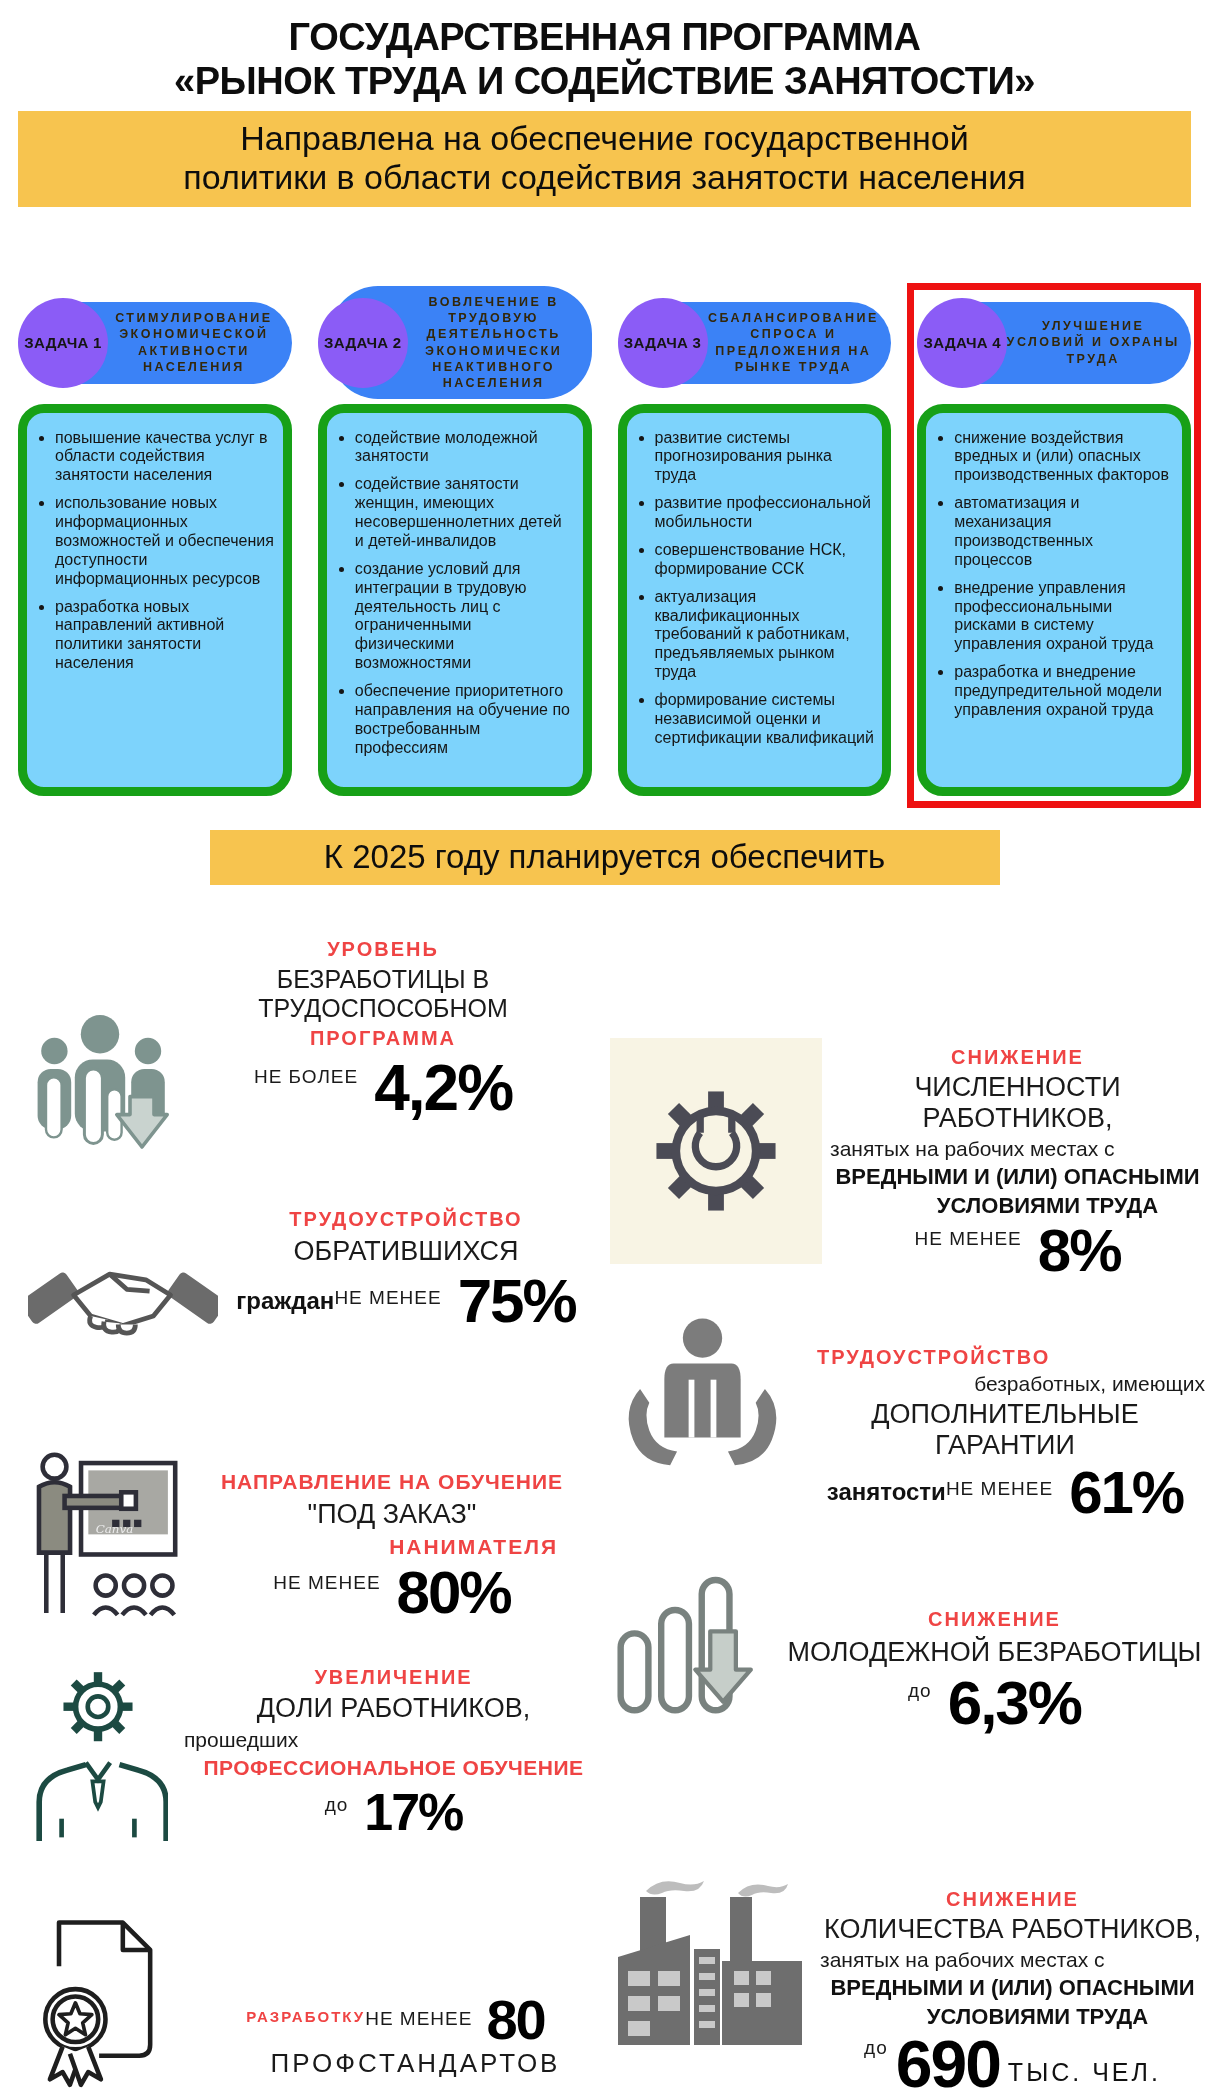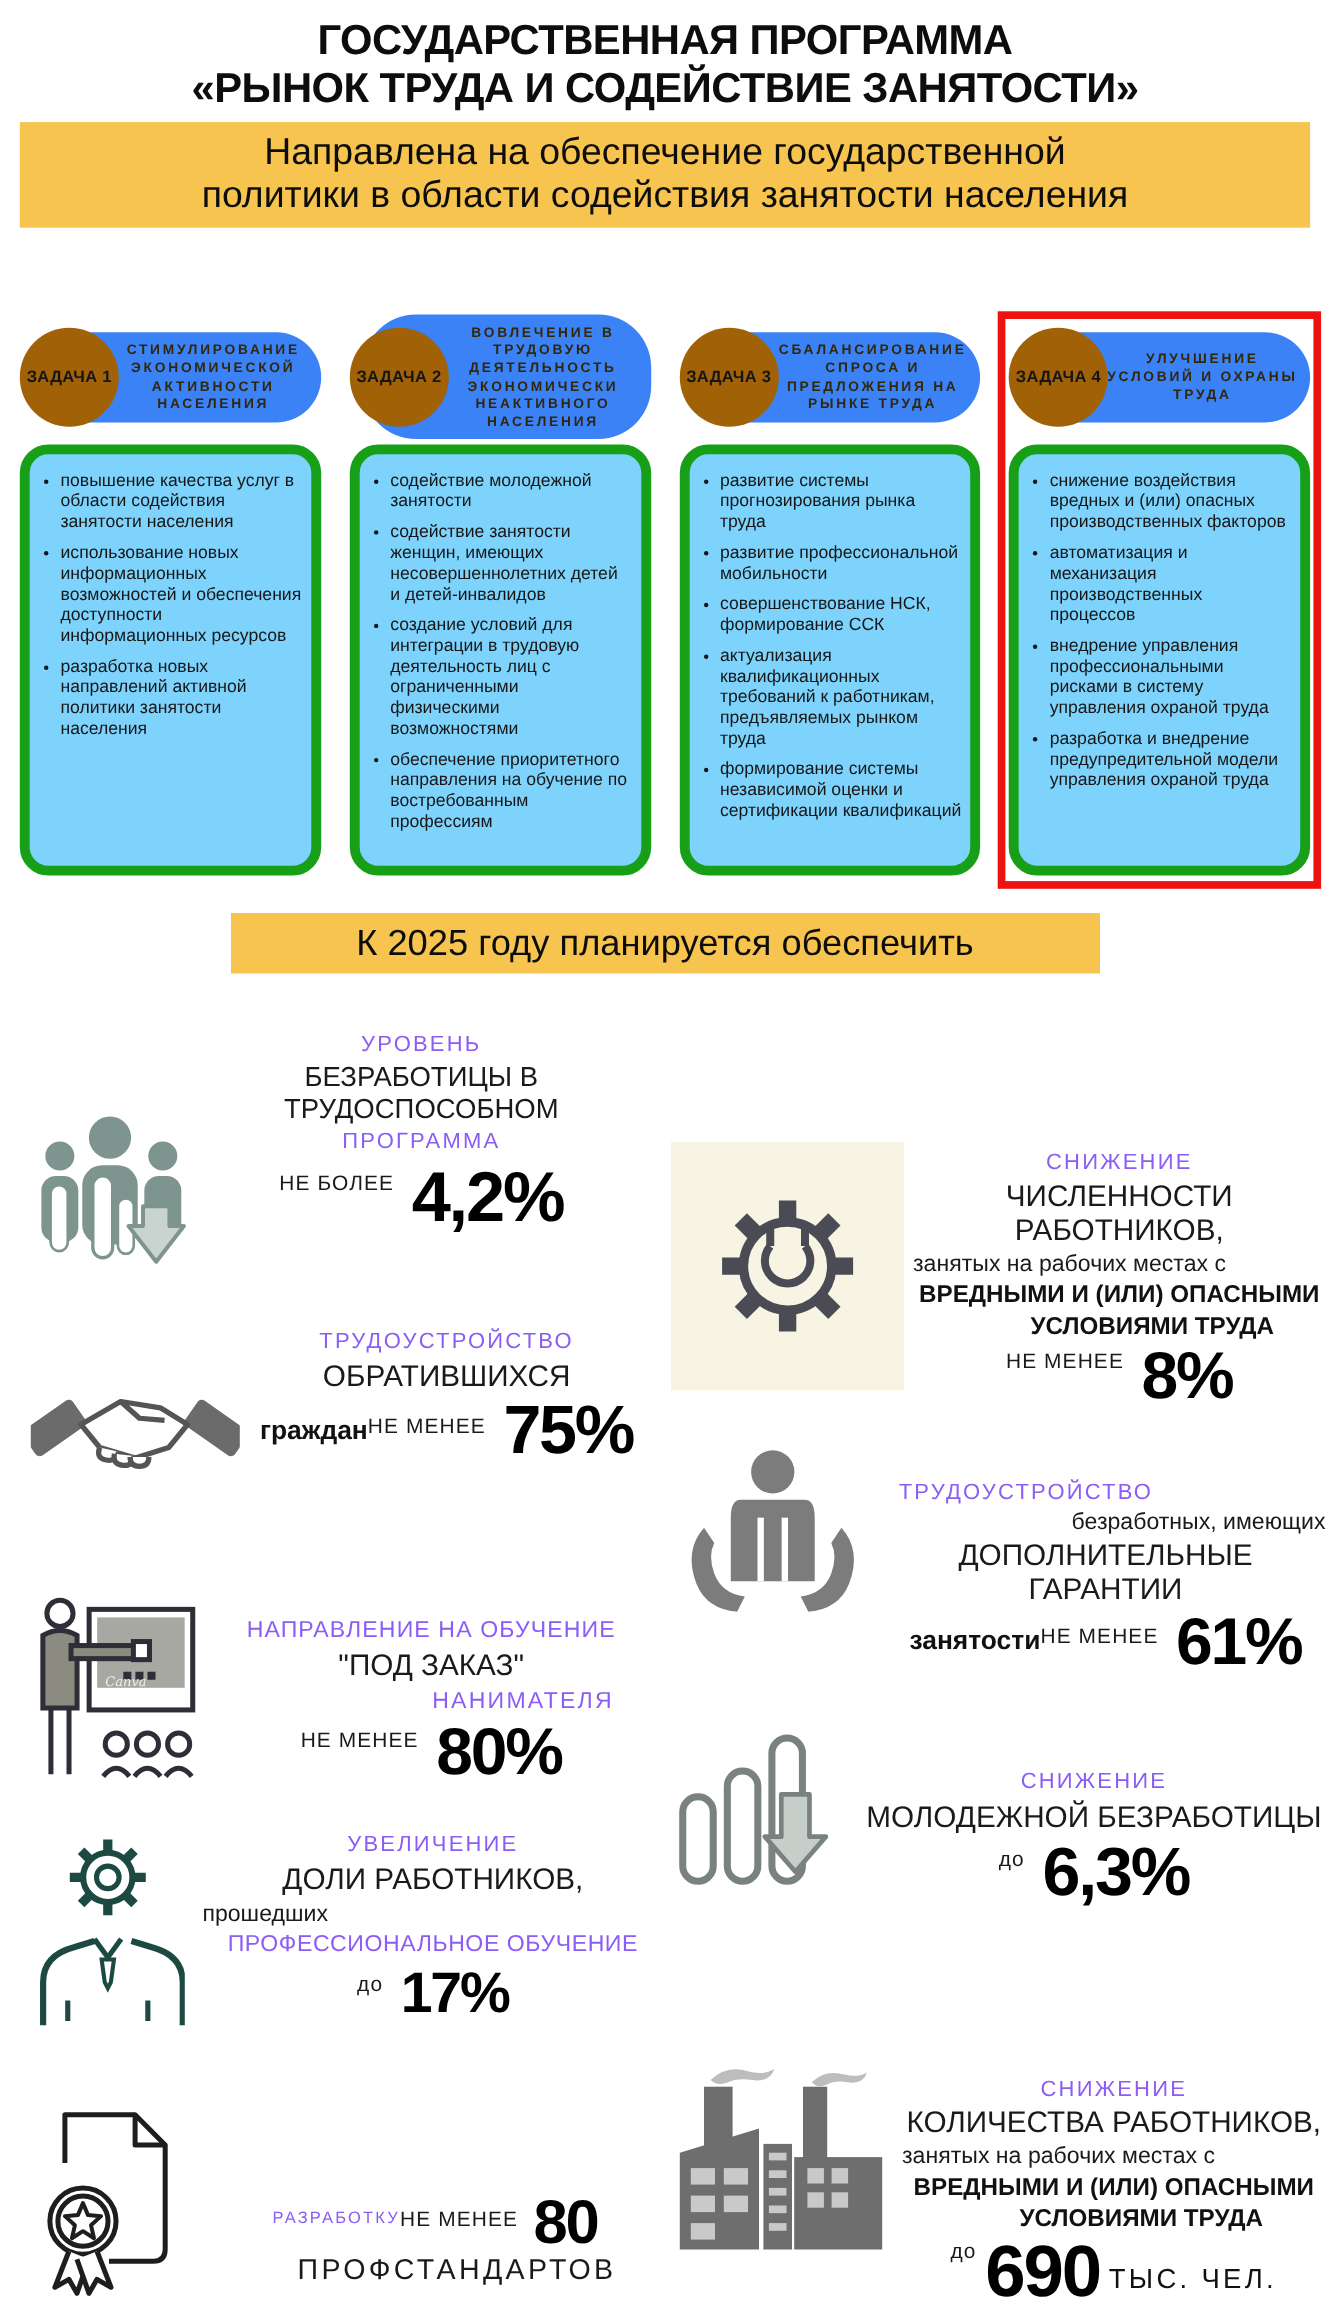--- a/index.html
+++ b/index.html
@@ -18,38 +18,38 @@
   .task-col{ flex:1; border:7px solid transparent; padding:5px 3px;
              display:flex; flex-direction:column; box-sizing:border-box;}
   .task-col.highlight{ border-color:#EE1111; }
   .task-badge{ position:relative; height:96px; display:flex; align-items:center; margin-bottom:13px;}
   .badge-pill{ margin-left:12px; background:#3b82f6; border-radius:48px; width:100%;
                min-height:82px; display:flex; align-items:center; justify-content:flex-end;
                padding:8px 8px 8px 74px; box-sizing:border-box;}
   .badge-pill span{ font-size:12.5px; font-weight:bold; letter-spacing:2.5px;
                color:#33270a; text-align:center; line-height:1.3;}
   .badge-circle{ position:absolute; left:0; top:50%; transform:translateY(-50%);
-               width:90px; height:90px; background:#a16207; border-radius:50%;
+               width:90px; height:90px; background:#8b5cf6; border-radius:50%;
                display:flex; align-items:center; justify-content:center;
                font-size:15px; font-weight:bold; letter-spacing:0.3px; z-index:2; color:#151515;}
   .task-box{ border:9px solid #17A017; border-radius:26px; background:#7dd3fc;
              padding:12px 8px 12px 2px; height:392px; box-sizing:border-box; overflow:hidden;}
   .task-box ul{ margin:4px 0 0; padding-left:26px;}
   .task-box li{ font-size:16px; line-height:1.18; margin-bottom:9px; color:#161616;}
   
   .banner2{ width:790px; margin:22px auto 0; background:#F7C44F; text-align:center;
             font-size:33px; padding:8px 0 9px; color:#0d0d0d;}
   
   .stats{ position:relative; height:1223px; }
   .stat{ position:absolute; display:flex; }
   .stat .txt{ flex:1; display:flex; flex-direction:column; }
   .icon{ flex:0 0 auto; }
   .cream{ background:#F8F4E4; width:212px; height:226px; display:flex;
           align-items:center; justify-content:center; }
-  .h1 { font-weight:normal; font-size:20px; letter-spacing:2px; color:#8b5cf6;}
+  .h1 { font-weight:bold; font-size:20px; letter-spacing:2px; color:#ef4444;}
   .big{ font-size:27px; color:#1a1a1a;}
   .midb{ font-weight:bold; font-size:22px; color:#111;}
   .small{ font-size:21px; color:#1a1a1a;}
   .qual{ font-size:19px; letter-spacing:1px; color:#1a1a1a;}
   .val { font-weight:bold; font-size:60px; letter-spacing:-2px; line-height:0.95; color:#000;}
   .val-sm{ font-size:52px; } .val-lg{ font-size:66px; } .val-xl{ font-size:64px; }
   .suffix{ font-size:25px; letter-spacing:3px; color:#111;}
   .pair{ display:flex; align-items:center; justify-content:center; gap:16px; }
   .pcol{ display:flex; flex-direction:row; }
   .ta-c{text-align:center}.ta-l{text-align:left}.ta-r{text-align:right}

